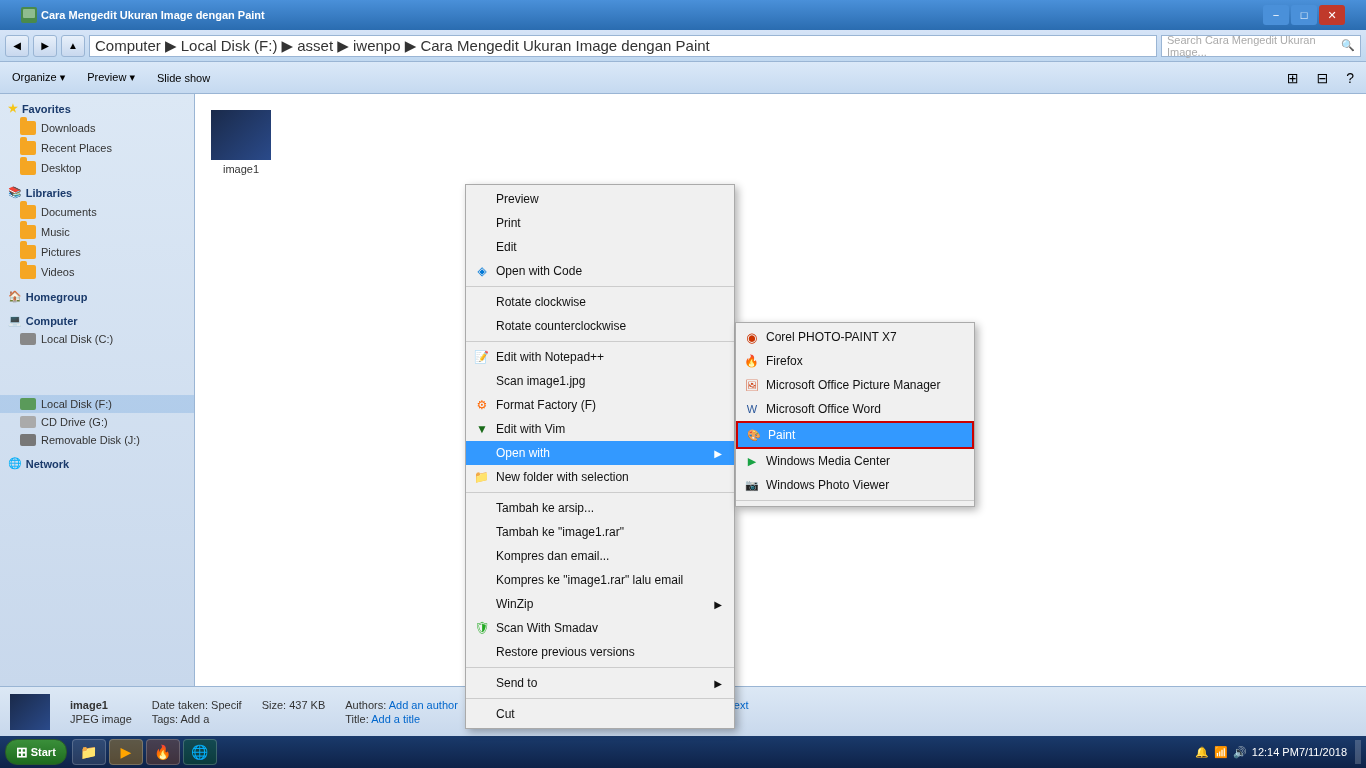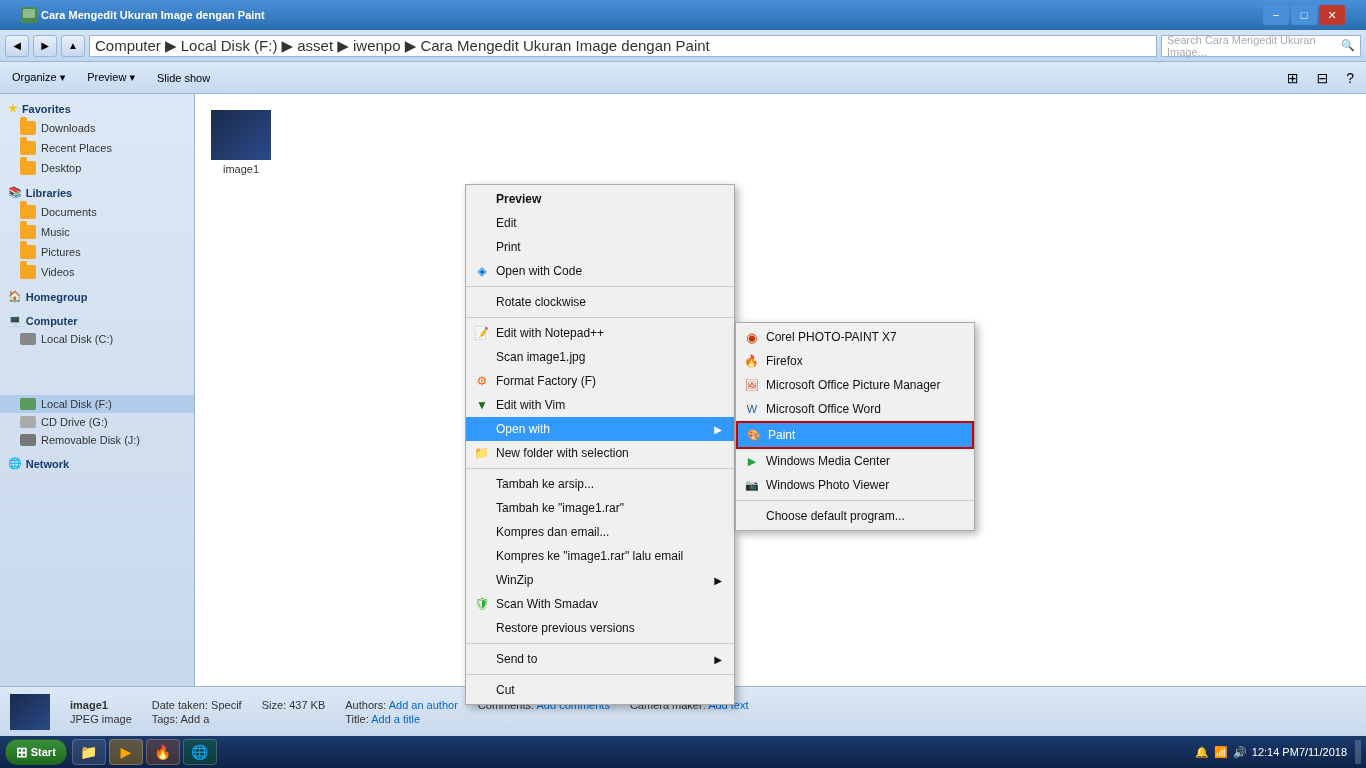--- a/index.html
+++ b/index.html
@@ -301,21 +301,21 @@
       display: flex;
       align-items: center;
       padding: 4px 12px 4px 8px;
       cursor: pointer;
       font-size: 12px;
       color: #111;
       gap: 6px;
       min-height: 22px;
       position: relative;
     }
-    .ctx-item.bold { font-weight: 700; }
+    .ctx-item.bold { font-weight: 400; }
     .ctx-separator {
       height: 1px;
       background: #ccc;
       margin: 3px 0;
     }
     .ctx-item .arrow {
       margin-left: auto;
       font-size: 10px;
     }
 
@@ -491,34 +491,38 @@
     </div>
 
     
     <div class="context-menu">
       <div class="ctx-item bold">
         <div class="ctx-item-icon-box"></div>
         <span>Preview</span>
       </div>
       <div class="ctx-item">
         <div class="ctx-item-icon-box"></div>
+        <span>Print</span>
+      </div>
+      <div class="ctx-item">
+        <div class="ctx-item-icon-box"></div>
         <span>Edit</span>
-      </div>
-      <div class="ctx-item">
-        <div class="ctx-item-icon-box"></div>
-        <span>Print</span>
       </div>
       <div class="ctx-item">
         <div class="ctx-item-icon-box" style="color:#0078d7;font-size:12px;">◈</div>
         <span>Open with Code</span>
       </div>
       <div class="ctx-separator"></div>
       <div class="ctx-item">
         <div class="ctx-item-icon-box"></div>
         <span>Rotate clockwise</span>
+      </div>
+      <div class="ctx-item">
+        <div class="ctx-item-icon-box"></div>
+        <span>Rotate counterclockwise</span>
       </div>
       <div class="ctx-separator"></div>
       <div class="ctx-item">
         <div class="ctx-item-icon-box" style="color:#555;font-size:12px;">📝</div>
         <span>Edit with Notepad++</span>
       </div>
       <div class="ctx-item">
         <div class="ctx-item-icon-box"></div>
         <span>Scan image1.jpg</span>
       </div>
@@ -608,24 +612,20 @@
         </div>
         <div class="ctx-item">
           <div class="ctx-item-icon-box" style="color:#1aa344;font-size:11px;">▶</div>
           <span>Windows Media Center</span>
         </div>
         <div class="ctx-item">
           <div class="ctx-item-icon-box" style="color:#0078d7;font-size:11px;">📷</div>
           <span>Windows Photo Viewer</span>
         </div>
         <div class="ctx-separator"></div>
-        <div class="ctx-item">
-          <div class="ctx-item-icon-box"></div>
-          <span>Choose default program...</span>
-        </div>
       </div>
     </div>
   </div>
 </div>
 
 <div class="status-bar">
   <div class="status-thumb"></div>
   <div class="status-info">
     <div class="status-group">
       <span style="font-weight:600;">image1</span>

